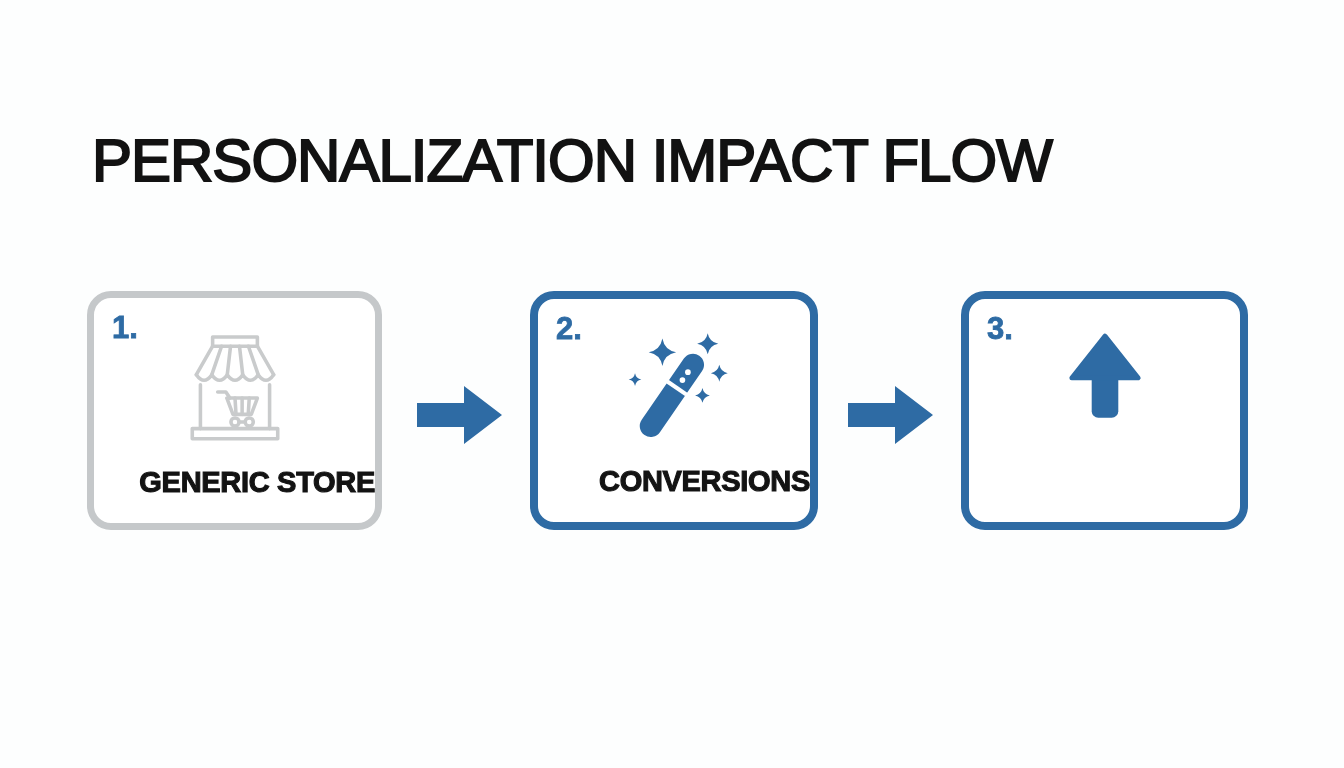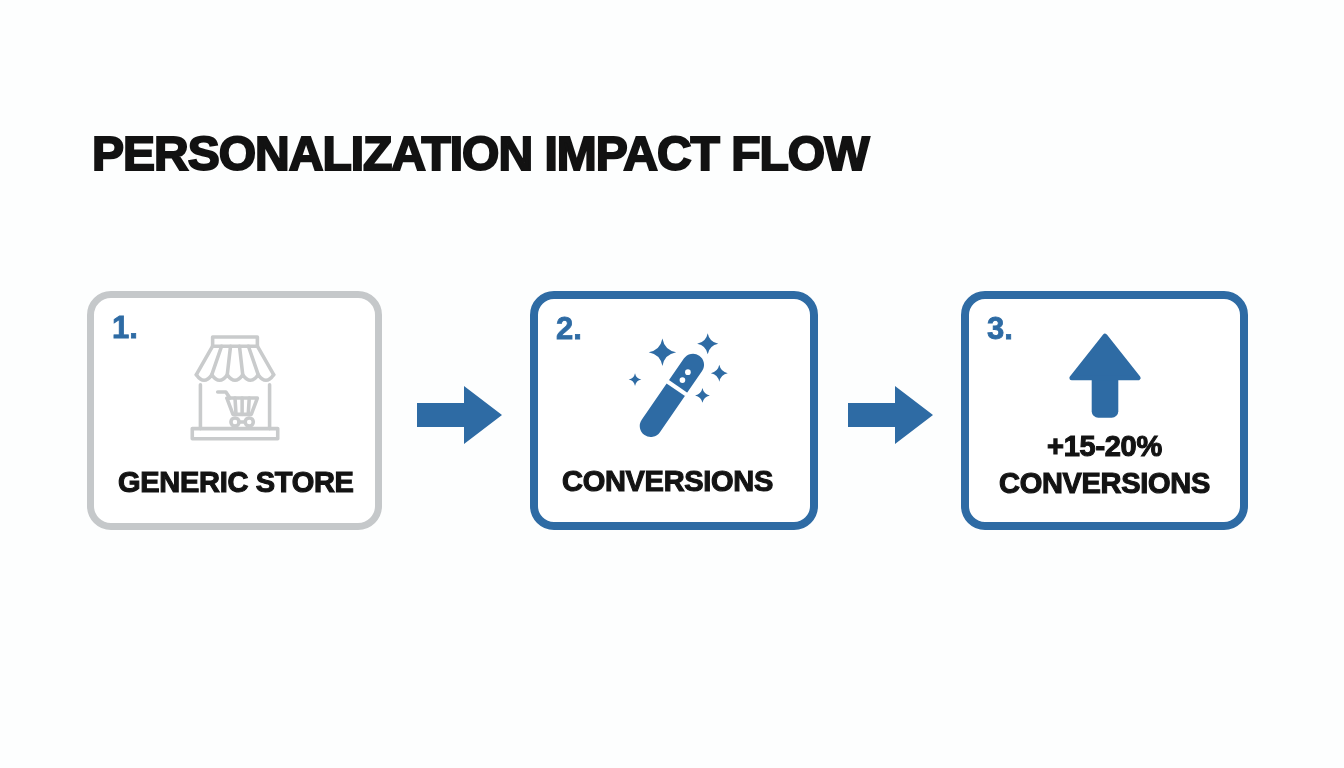--- a/index.html
+++ b/index.html
@@ -12,22 +12,22 @@
     position: relative;
     width: 1344px;
     height: 768px;
     background: #fdfefe;
     overflow: hidden;
   }
   .title {
     position: absolute;
     left: 92px;
     top: 126px;
-    font-size: 48px;
-    font-weight: 700;
+    font-size: 60px;
+    font-weight: 400;
     color: #121212;
     letter-spacing: -1px;
     -webkit-text-stroke: 2px #121212;
     white-space: nowrap;
   }
   .step-box {
     position: absolute;
     top: 291px;
     height: 239px;
     background: #ffffff;
@@ -54,21 +54,21 @@
     justify-content: center;
   }
   .box-1 .icon-wrap { top: 36px; }
   .box-2 .icon-wrap { top: 30px; }
   .box-3 .icon-wrap { top: 32px; }
   .step-label {
     position: absolute;
     left: 0;
     right: 0;
     bottom: 24px;
-    text-align: left;
+    text-align: right;
     font-size: 29px;
     font-weight: 900;
     color: #131313;
     -webkit-text-stroke: 1.1px #131313;
     letter-spacing: -0.3px;
     white-space: nowrap;
     margin-left: 24px;
   }
   .step-label-two-line {
     position: absolute;
@@ -170,19 +170,15 @@
   </div>
 
   <div class="step-box box-3">
     <div class="step-number">3.</div>
     <div class="icon-wrap">
       <svg width="76" height="90" viewBox="0 0 80 92">
         <rect x="26" y="40" width="28" height="50" rx="7" fill="#2e6ba4"></rect>
         <polygon points="40,4 75,48 5,48" fill="#2e6ba4" stroke="#2e6ba4" stroke-width="5" stroke-linejoin="round"></polygon>
       </svg>
     </div>
-    <div class="step-label-two-line">
-      <div>+15-20%</div>
-      <div>CONVERSIONS</div>
-    </div>
   </div>
 
 </div>
 
 </body></html>

